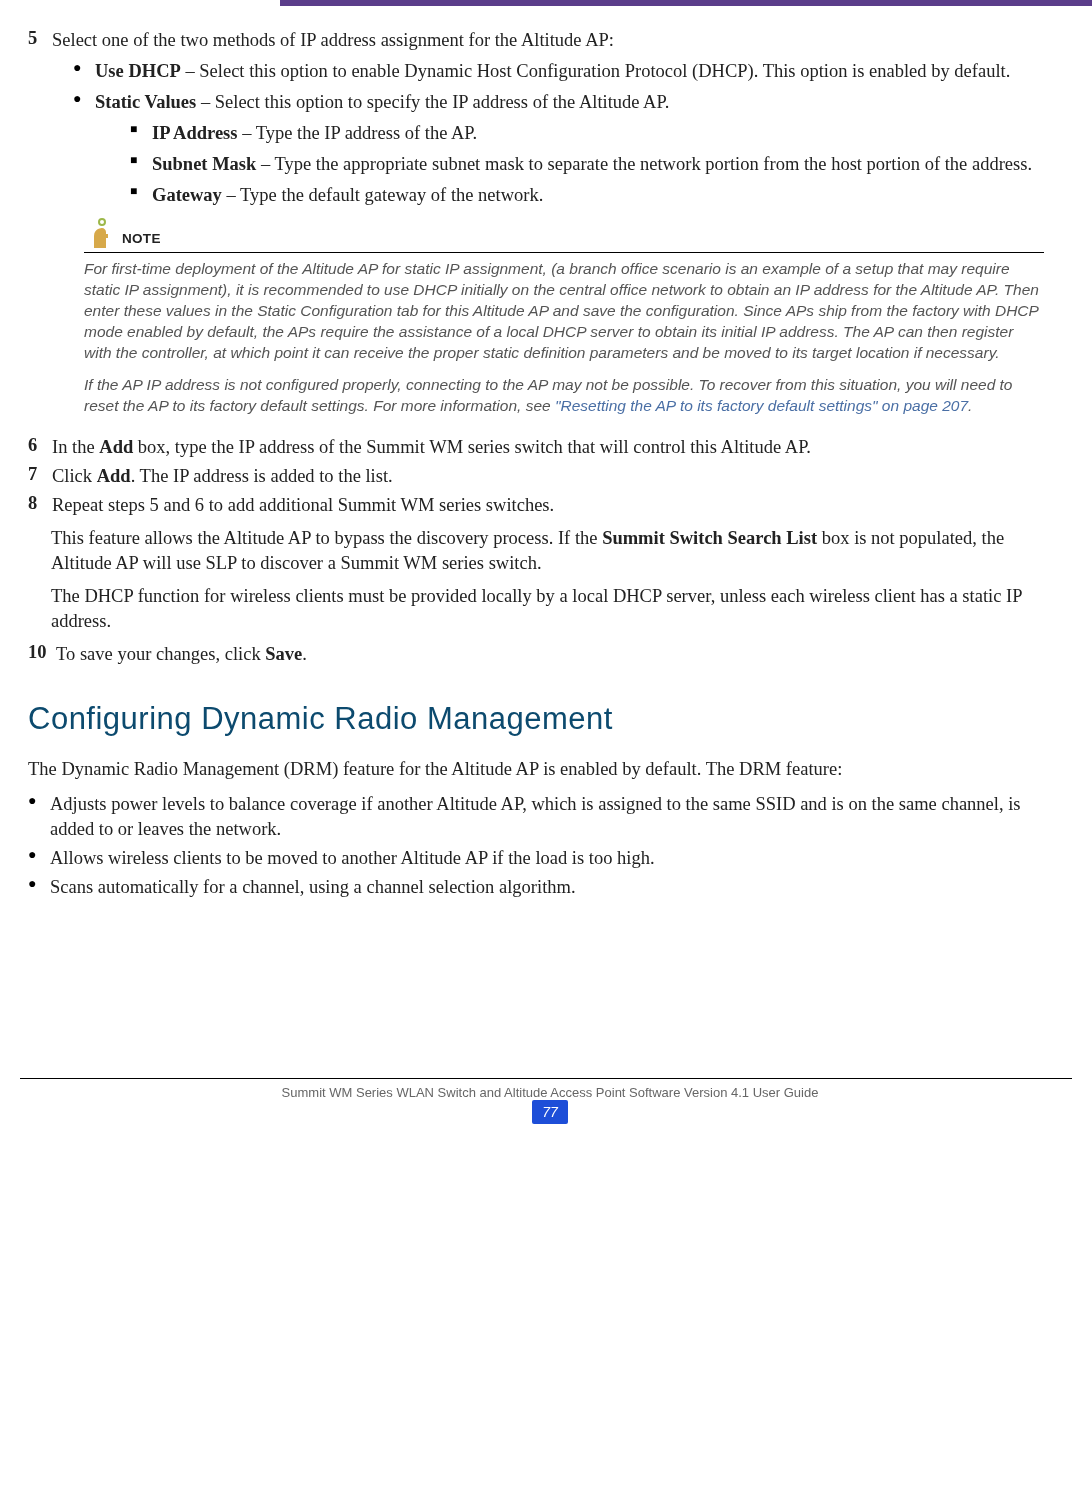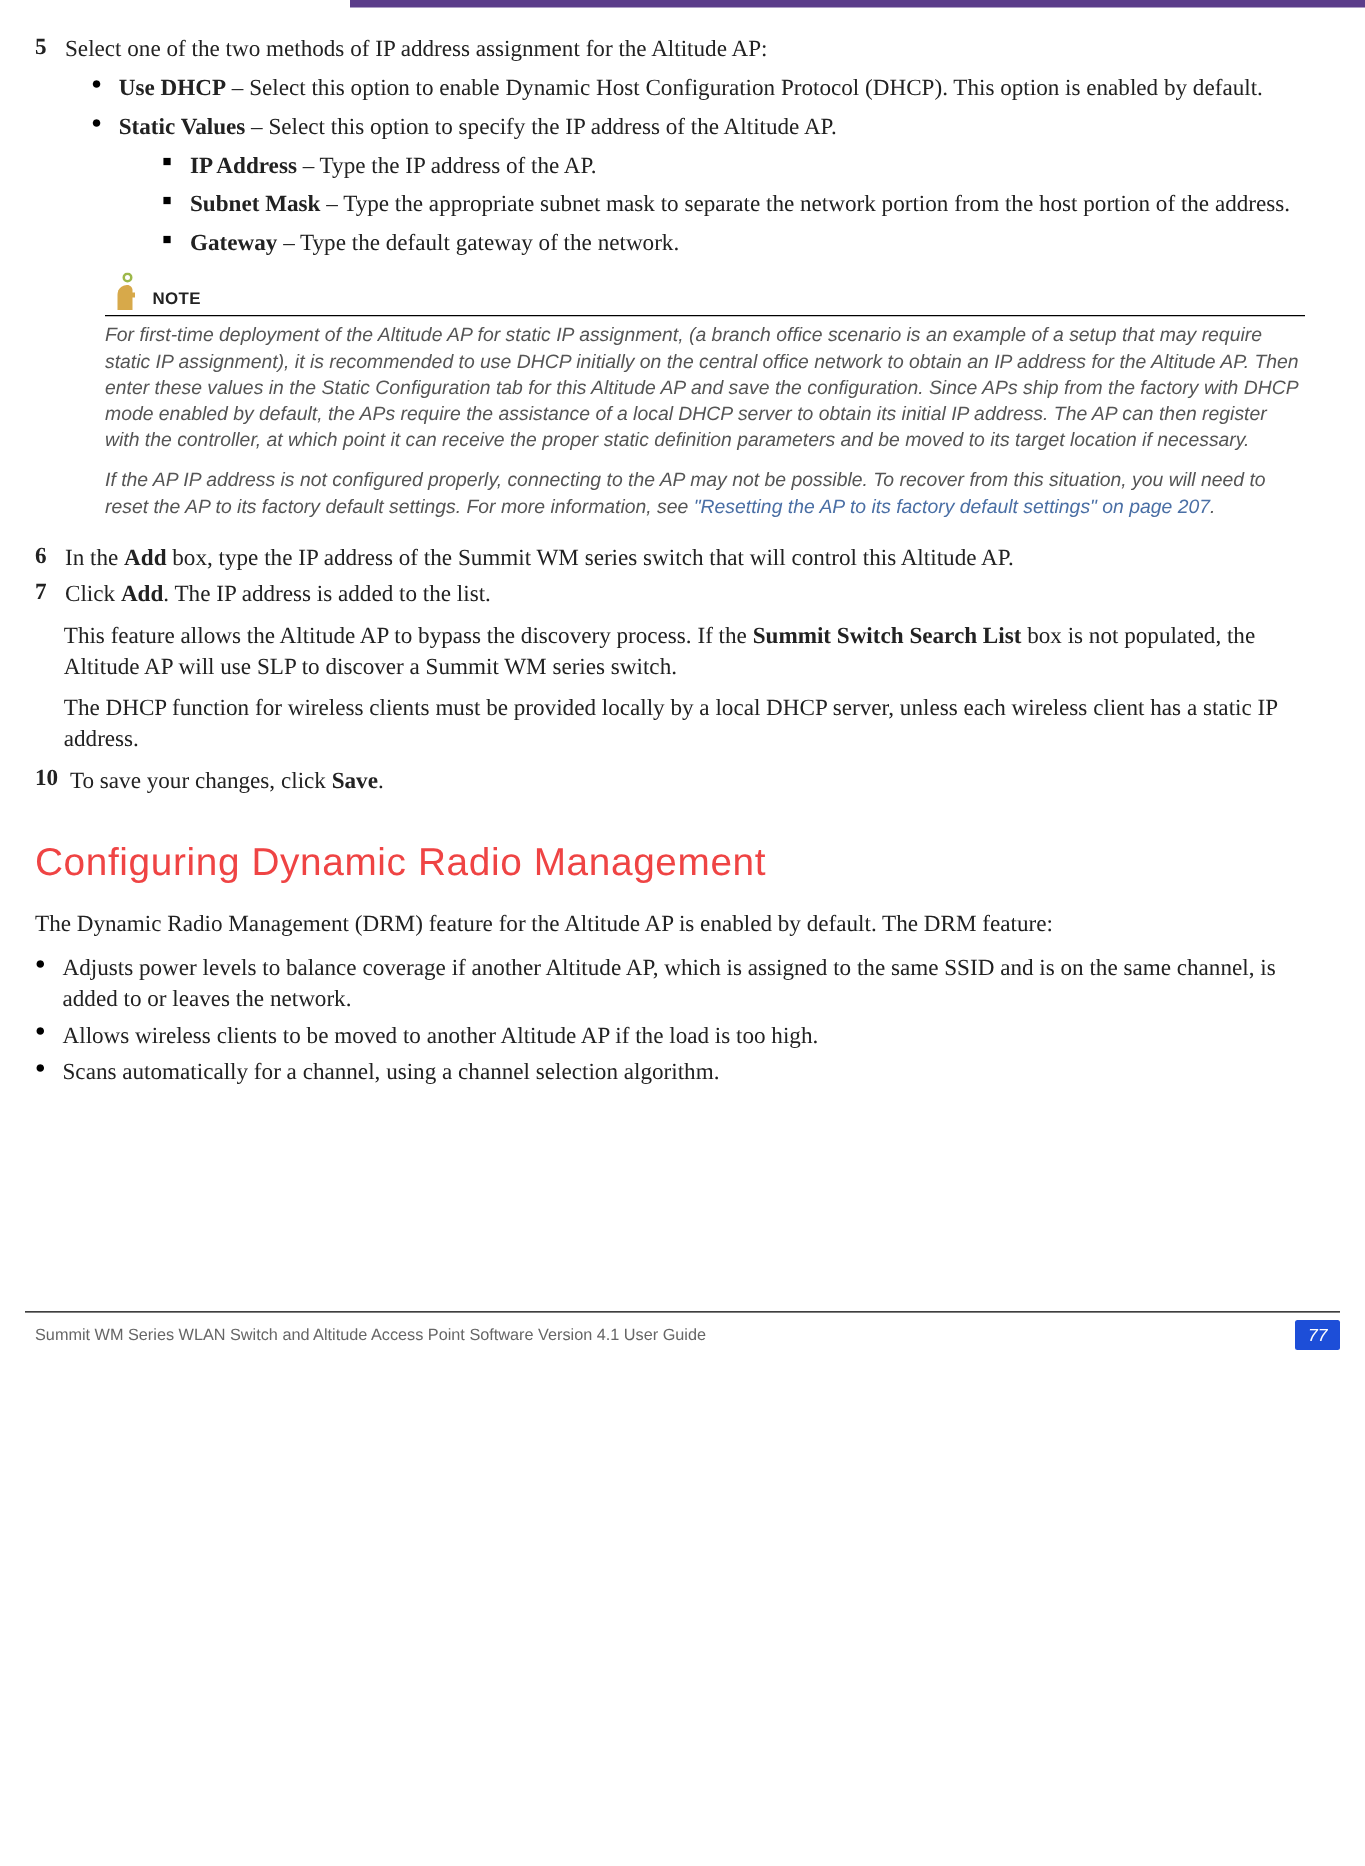--- a/index.html
+++ b/index.html
@@ -112,21 +112,21 @@
   .note-body .link {
     color: #4a6fa5;
   }
   .p-after {
     margin: 8px 0 8px 23px;
     font-size: 18.5px;
     line-height: 1.35;
     width: 1000px;
   }
   h2.section {
-    color: #ef4444;
+    color: #0c4a6e;
     font-family: Verdana, Geneva, sans-serif;
     font-weight: normal;
     font-size: 31px;
     letter-spacing: 0.5px;
     margin: 34px 0 20px 0;
   }
   .body-p {
     font-size: 18.5px;
     line-height: 1.35;
     margin: 6px 0 10px 0;
@@ -154,20 +154,21 @@
   .footer {
     margin-top: 178px;
     border-top: 1px solid #000;
     padding-top: 6px;
     display: flex;
     align-items: center;
     justify-content: space-between;
     margin-left: -8px;
     margin-right: -8px;
     padding-left: 8px;
+    flex-direction: column;
   }
   .footer-text {
     font-family: Verdana, Geneva, sans-serif;
     font-size: 13px;
     color: #666;
   }
   .page-badge {
     background: #1d4ed8;
     color: #fff;
     font-family: Verdana, Geneva, sans-serif;
@@ -235,20 +236,24 @@
     </span>
   </div>
 
   <div class="step-line">
     <span class="step-num">7</span>
     <span class="step-text">
       <span>Click </span><span class="bold">Add</span><span>. The IP address is added to the list.</span>
     </span>
   </div>
 
+  <div class="step-line">
+    <span class="step-num">8</span>
+    <span class="step-text">Repeat steps 5 and 6 to add additional Summit WM series switches.</span>
+  </div>
 
   <div class="p-after">
     <span>This feature allows the Altitude AP to bypass the discovery process. If the </span><span class="bold">Summit Switch Search List</span><span> box is not populated, the Altitude AP will use SLP to discover a Summit WM series switch.</span>
   </div>
   <div class="p-after">The DHCP function for wireless clients must be provided locally by a local DHCP server, unless each wireless client has a static IP address.</div>
 
   <div class="step-line">
     <span class="step-num" style="width:24px">10</span>
     <span class="step-text" style="width:986px">
       <span>To save your changes, click </span><span class="bold">Save</span><span>.</span>

